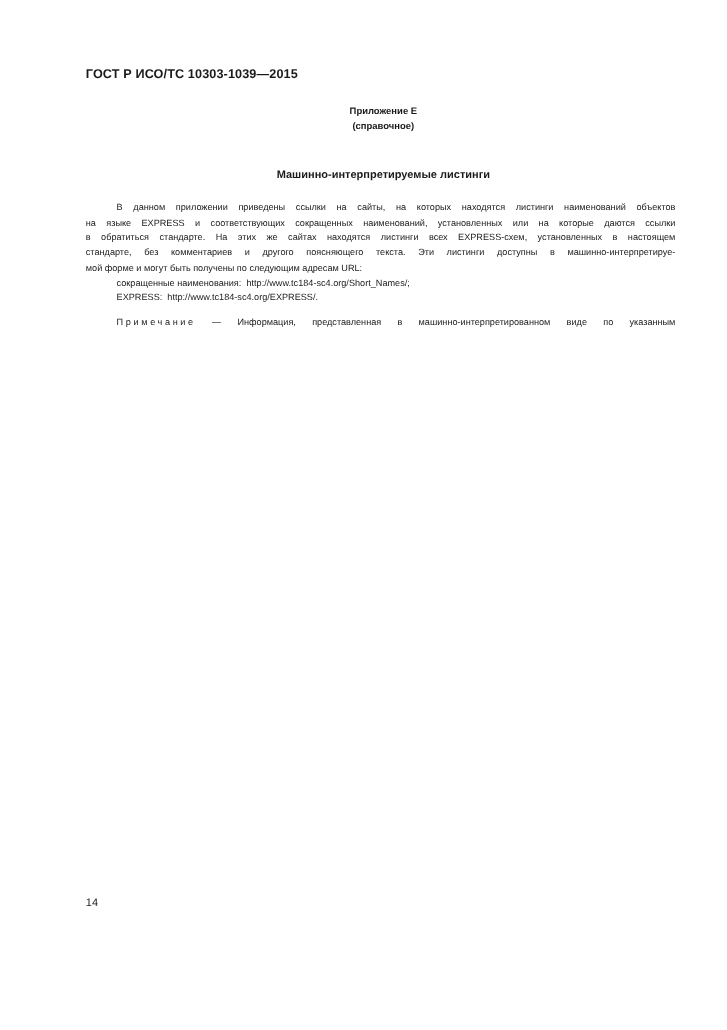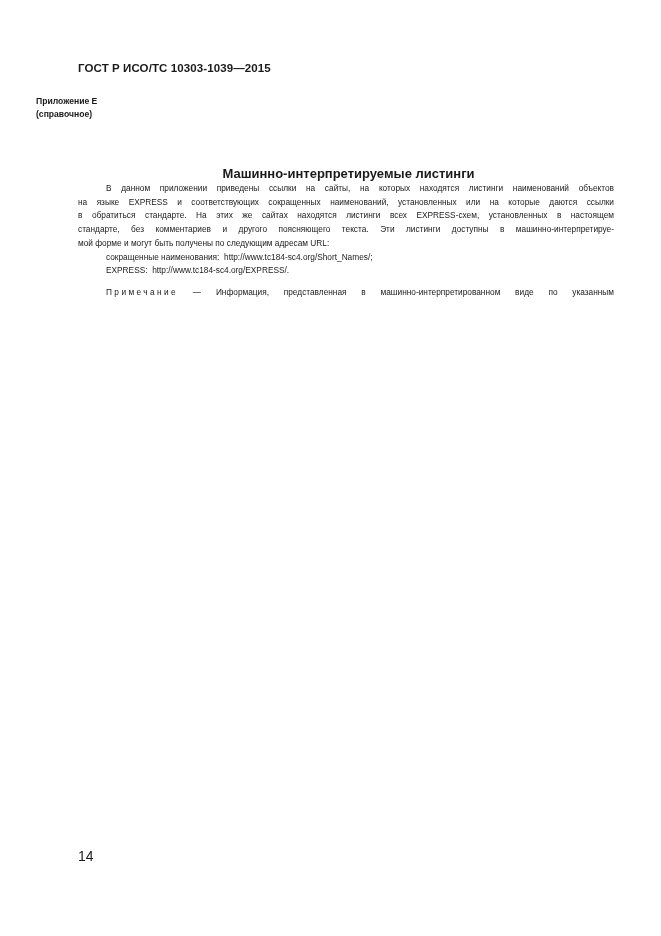--- a/index.html
+++ b/index.html
@@ -21,34 +21,35 @@
       top: 62px;
       font-size: 11.5px;
       font-weight: bold;
       letter-spacing: 0.1px;
     }
     .annex {
       position: absolute;
       left: 0;
       width: 661px;
       top: 95px;
+      text-align: center;
       font-size: 8.6px;
       font-weight: bold;
       line-height: 13px;
       padding-left: 36px;
       box-sizing: border-box;
     }
     .annex span { display: block; }
     .section-title {
       position: absolute;
       left: 0;
       width: 661px;
-      top: 166px;
+      top: 154px;
       text-align: center;
-      font-size: 13px;
+      font-size: 10px;
       font-weight: bold;
       padding-left: 36px;
       box-sizing: border-box;
     }
     .body-text {
       position: absolute;
       left: 78px;
       width: 536px;
       top: 182px;
       font-size: 8.3px;
@@ -62,22 +63,22 @@
     .url-line { padding-left: 28px; }
     .line { display: block; text-align: justify; text-align-last: justify; }
     .line.last { text-align-last: left; }
     .note {
       margin-top: 8px !important;
     }
     .spaced { letter-spacing: 2.4px; }
     .page-number {
       position: absolute;
       left: 78px;
-      top: 848px;
-      font-size: 14px;
+      top: 816px;
+      font-size: 10px;
     }
   </style>
 </head>
 <body>
 
 <div class="header-code">ГОСТ Р ИСО/ТС 10303-1039—2015</div>
 
 <div class="annex">
   <span>Приложение Е</span>
   <span>(справочное)</span>

